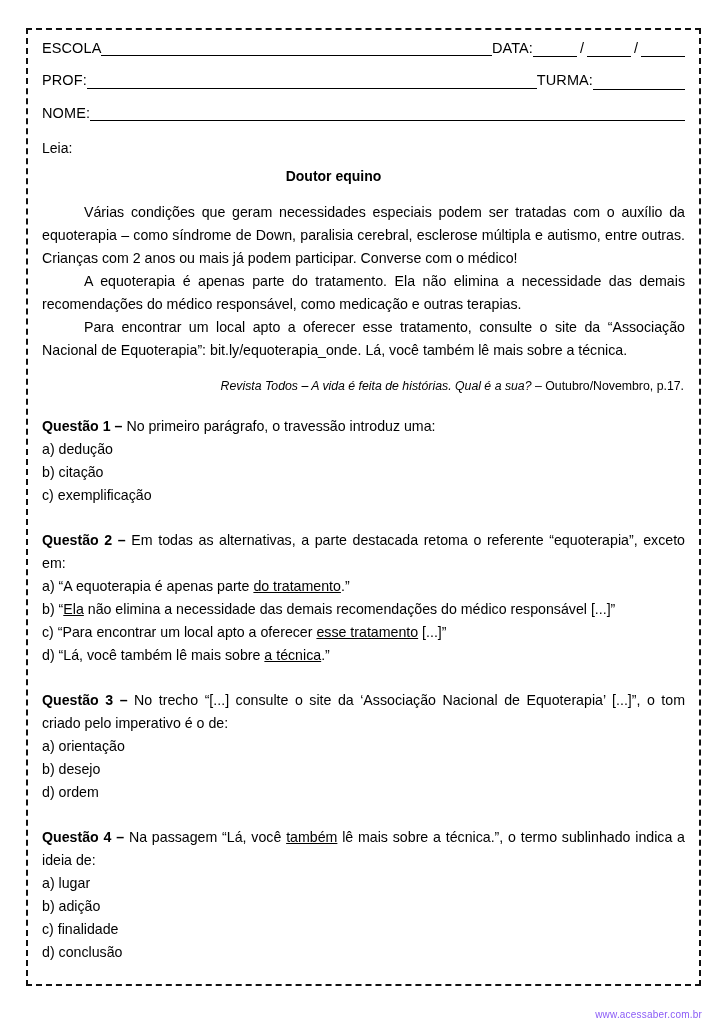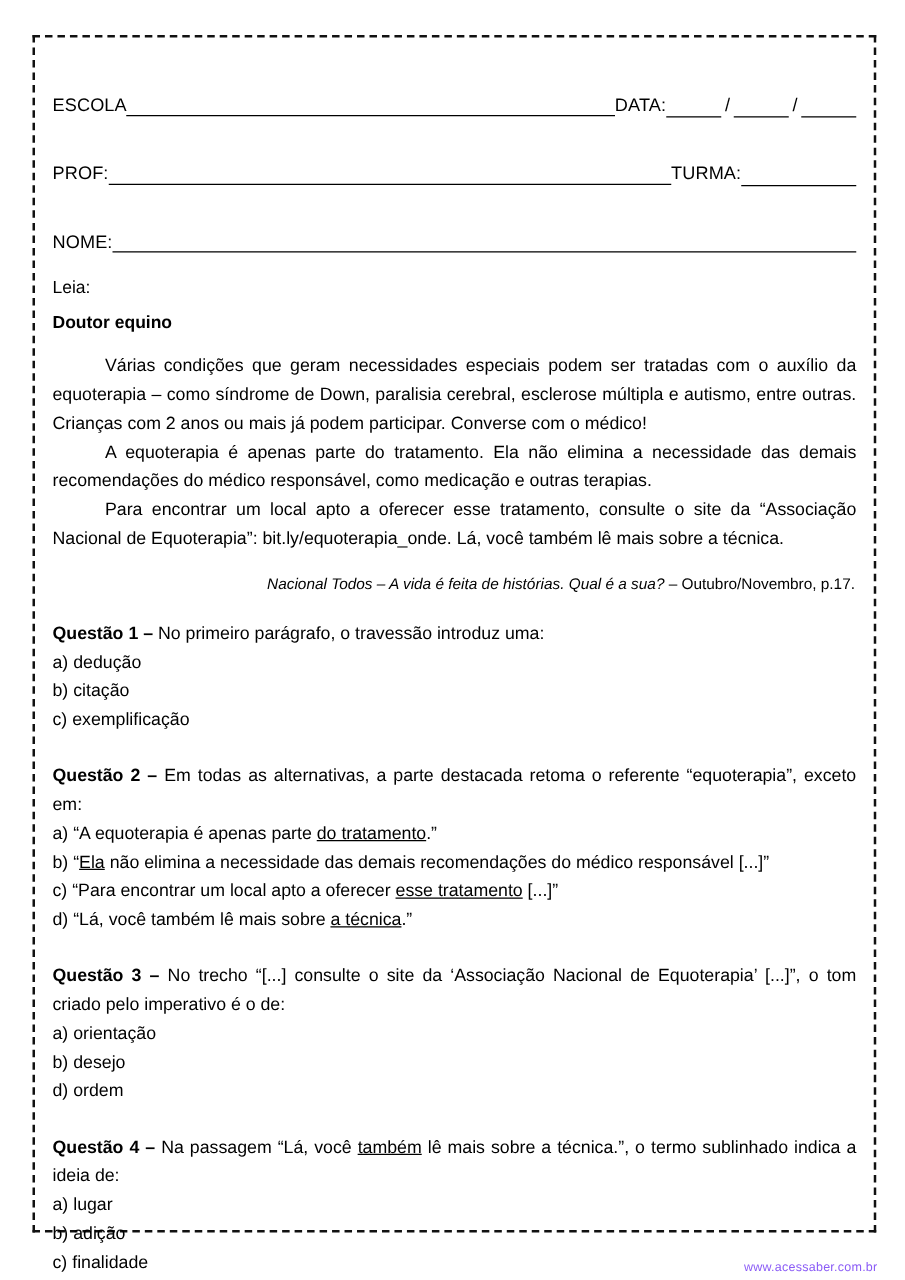--- a/index.html
+++ b/index.html
@@ -32,21 +32,20 @@
   }
 
   
   .field-row {
     display: flex;
     align-items: flex-end;
     font-size: 14.5px;
     line-height: 1.2;
     margin-bottom: 15px;
     white-space: nowrap;
-    margin-top: 37px;
   }
   .field-label {
     flex: 0 0 auto;
     letter-spacing: .1px;
   }
   .rule {
     flex: 1 1 auto;
     border-bottom: 1px solid #000000;
     height: 13px;
     margin: 0 0 1px 0;
@@ -68,21 +67,21 @@
 
   
   .leia {
     font-size: 14px;
     font-weight: normal;
     margin: 18px 0 0 0;
   }
   .story-title {
     font-size: 14px;
     font-weight: bold;
-    text-align: left;
+    text-align: center;
     margin: 12px 0 0 0;
     padding-right: 60px;
   }
   .para {
     font-size: 14.2px;
     line-height: 1.62;
     text-align: justify;
     text-indent: 42px;
     margin: 0;
   }
@@ -151,21 +150,21 @@
   </div>
 
   <p class="leia">Leia:</p>
   <p class="story-title">Doutor equino</p>
 
   <p class="para first">Várias condições que geram necessidades especiais podem ser tratadas com o auxílio da equoterapia – como síndrome de Down, paralisia cerebral, esclerose múltipla e autismo, entre outras. Crianças com 2 anos ou mais já podem participar. Converse com o médico!</p>
   <p class="para">A equoterapia é apenas parte do tratamento. Ela não elimina a necessidade das demais recomendações do médico responsável, como medicação e outras terapias.</p>
   <p class="para">Para encontrar um local apto a oferecer esse tratamento, consulte o site da “Associação Nacional de Equoterapia”: bit.ly/equoterapia_onde. Lá, você também lê mais sobre a técnica.</p>
 
   <p class="source">
-    <em>Nacional Todos – A vida é feita de histórias. Qual é a sua?</em><span> – Outubro/Novembro, p.17.</span>
+    <em>Revista Todos – A vida é feita de histórias. Qual é a sua?</em><span> – Outubro/Novembro, p.17.</span>
   </p>
 
   <div class="question-block">
     <p class="q-stem">
       <span class="q-label">Questão 1 –</span><span> No primeiro parágrafo, o travessão introduz uma:</span>
     </p>
     <p class="alt">a) dedução</p>
     <p class="alt">b) citação</p>
     <p class="alt">c) exemplificação</p>
   </div>

